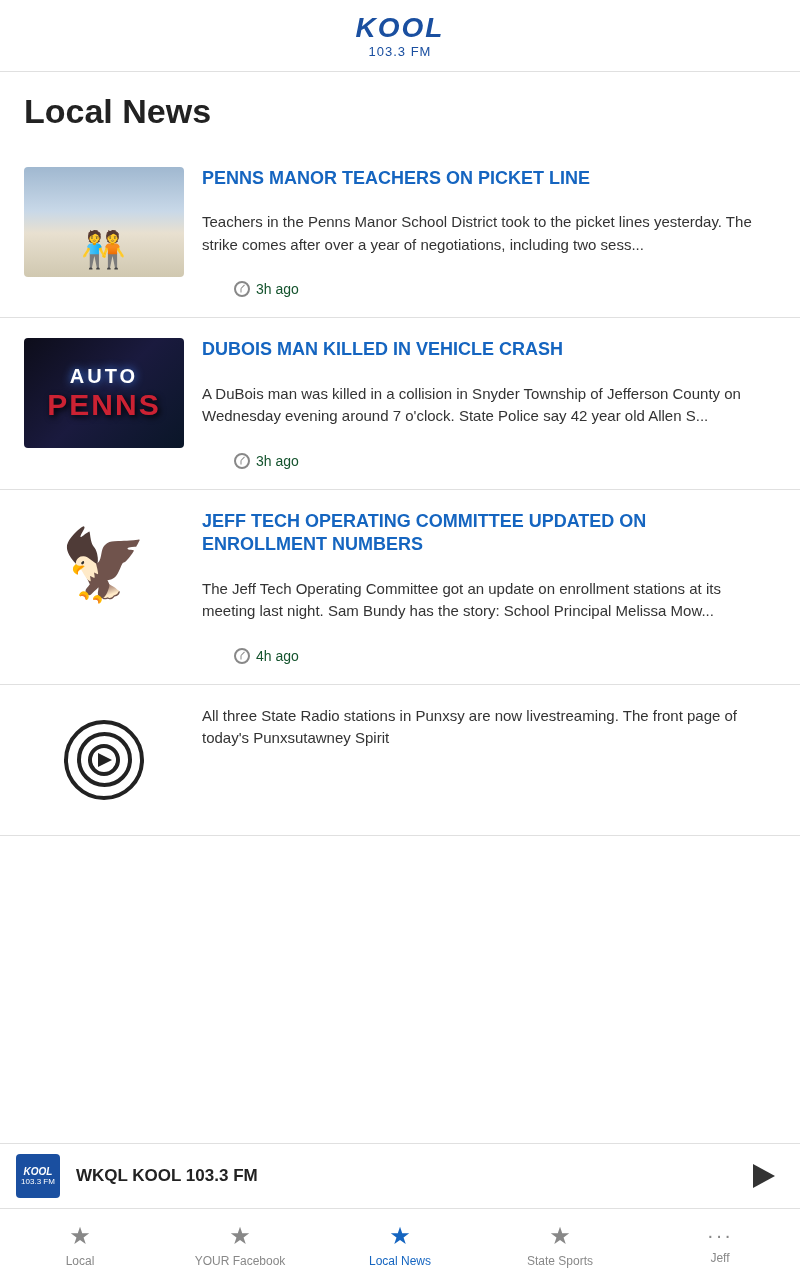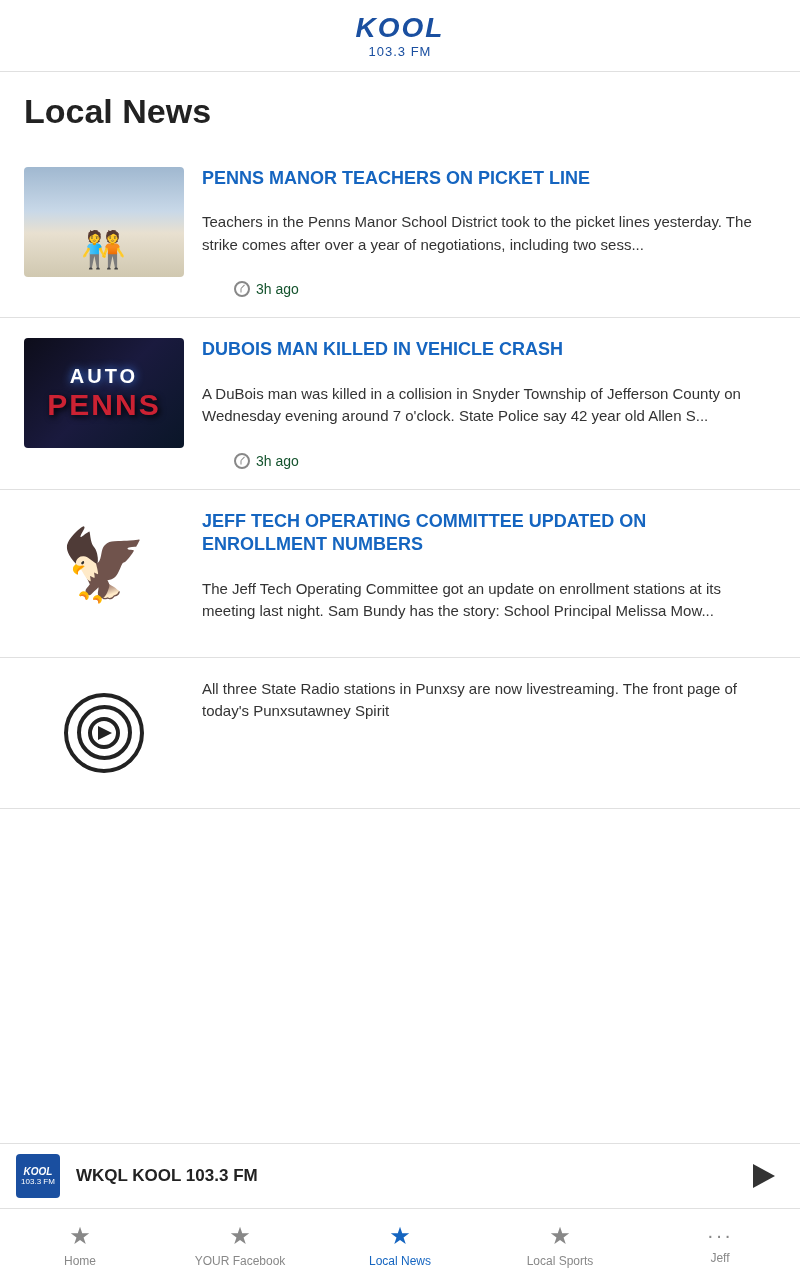--- a/index.html
+++ b/index.html
@@ -390,20 +390,24 @@
 
     <div class="news-item">
       <div class="thumb-img-placeholder">
         <div class="jefftech-scene">
           <span class="jefftech-emoji">🦅</span>
         </div>
       </div>
       <div class="news-content">
         <div class="news-headline">JEFF TECH OPERATING COMMITTEE UPDATED ON ENROLLMENT NUMBERS</div>
         <div class="news-excerpt">The Jeff Tech Operating Committee got an update on enrollment stations at its meeting last night. Sam Bundy has the story: School Principal Melissa Mow...</div>
+        <div class="news-time">
+          <span class="clock-icon"></span>
+          <span>4h ago</span>
+        </div>
       </div>
     </div>
 
     <div class="news-item">
       <div class="thumb-img-placeholder">
         <div class="radio-scene">
           <div class="radio-waves">
             <div class="radio-circle-outer"></div>
             <div class="radio-circle-mid"></div>
             <div class="radio-circle-inner">
@@ -427,31 +431,31 @@
   </div>
   <span class="player-station">WKQL KOOL 103.3 FM</span>
   <div class="play-btn">
     <div class="play-triangle"></div>
   </div>
 </div>
 
 <div class="bottom-nav">
   <div class="nav-item">
     <span class="nav-star">★</span>
-    <span class="nav-label">Home</span>
+    <span class="nav-label">Local</span>
   </div>
   <div class="nav-item">
     <span class="nav-star">★</span>
     <span class="nav-label">YOUR Facebook</span>
   </div>
   <div class="nav-item">
     <span class="nav-star active">★</span>
     <span class="nav-label active">Local News</span>
   </div>
   <div class="nav-item">
     <span class="nav-star">★</span>
-    <span class="nav-label">Local Sports</span>
+    <span class="nav-label">State Sports</span>
   </div>
   <div class="nav-item">
     <span class="nav-more">···</span>
     <span class="nav-label">Jeff</span>
   </div>
 </div>
 
 </body></html>

